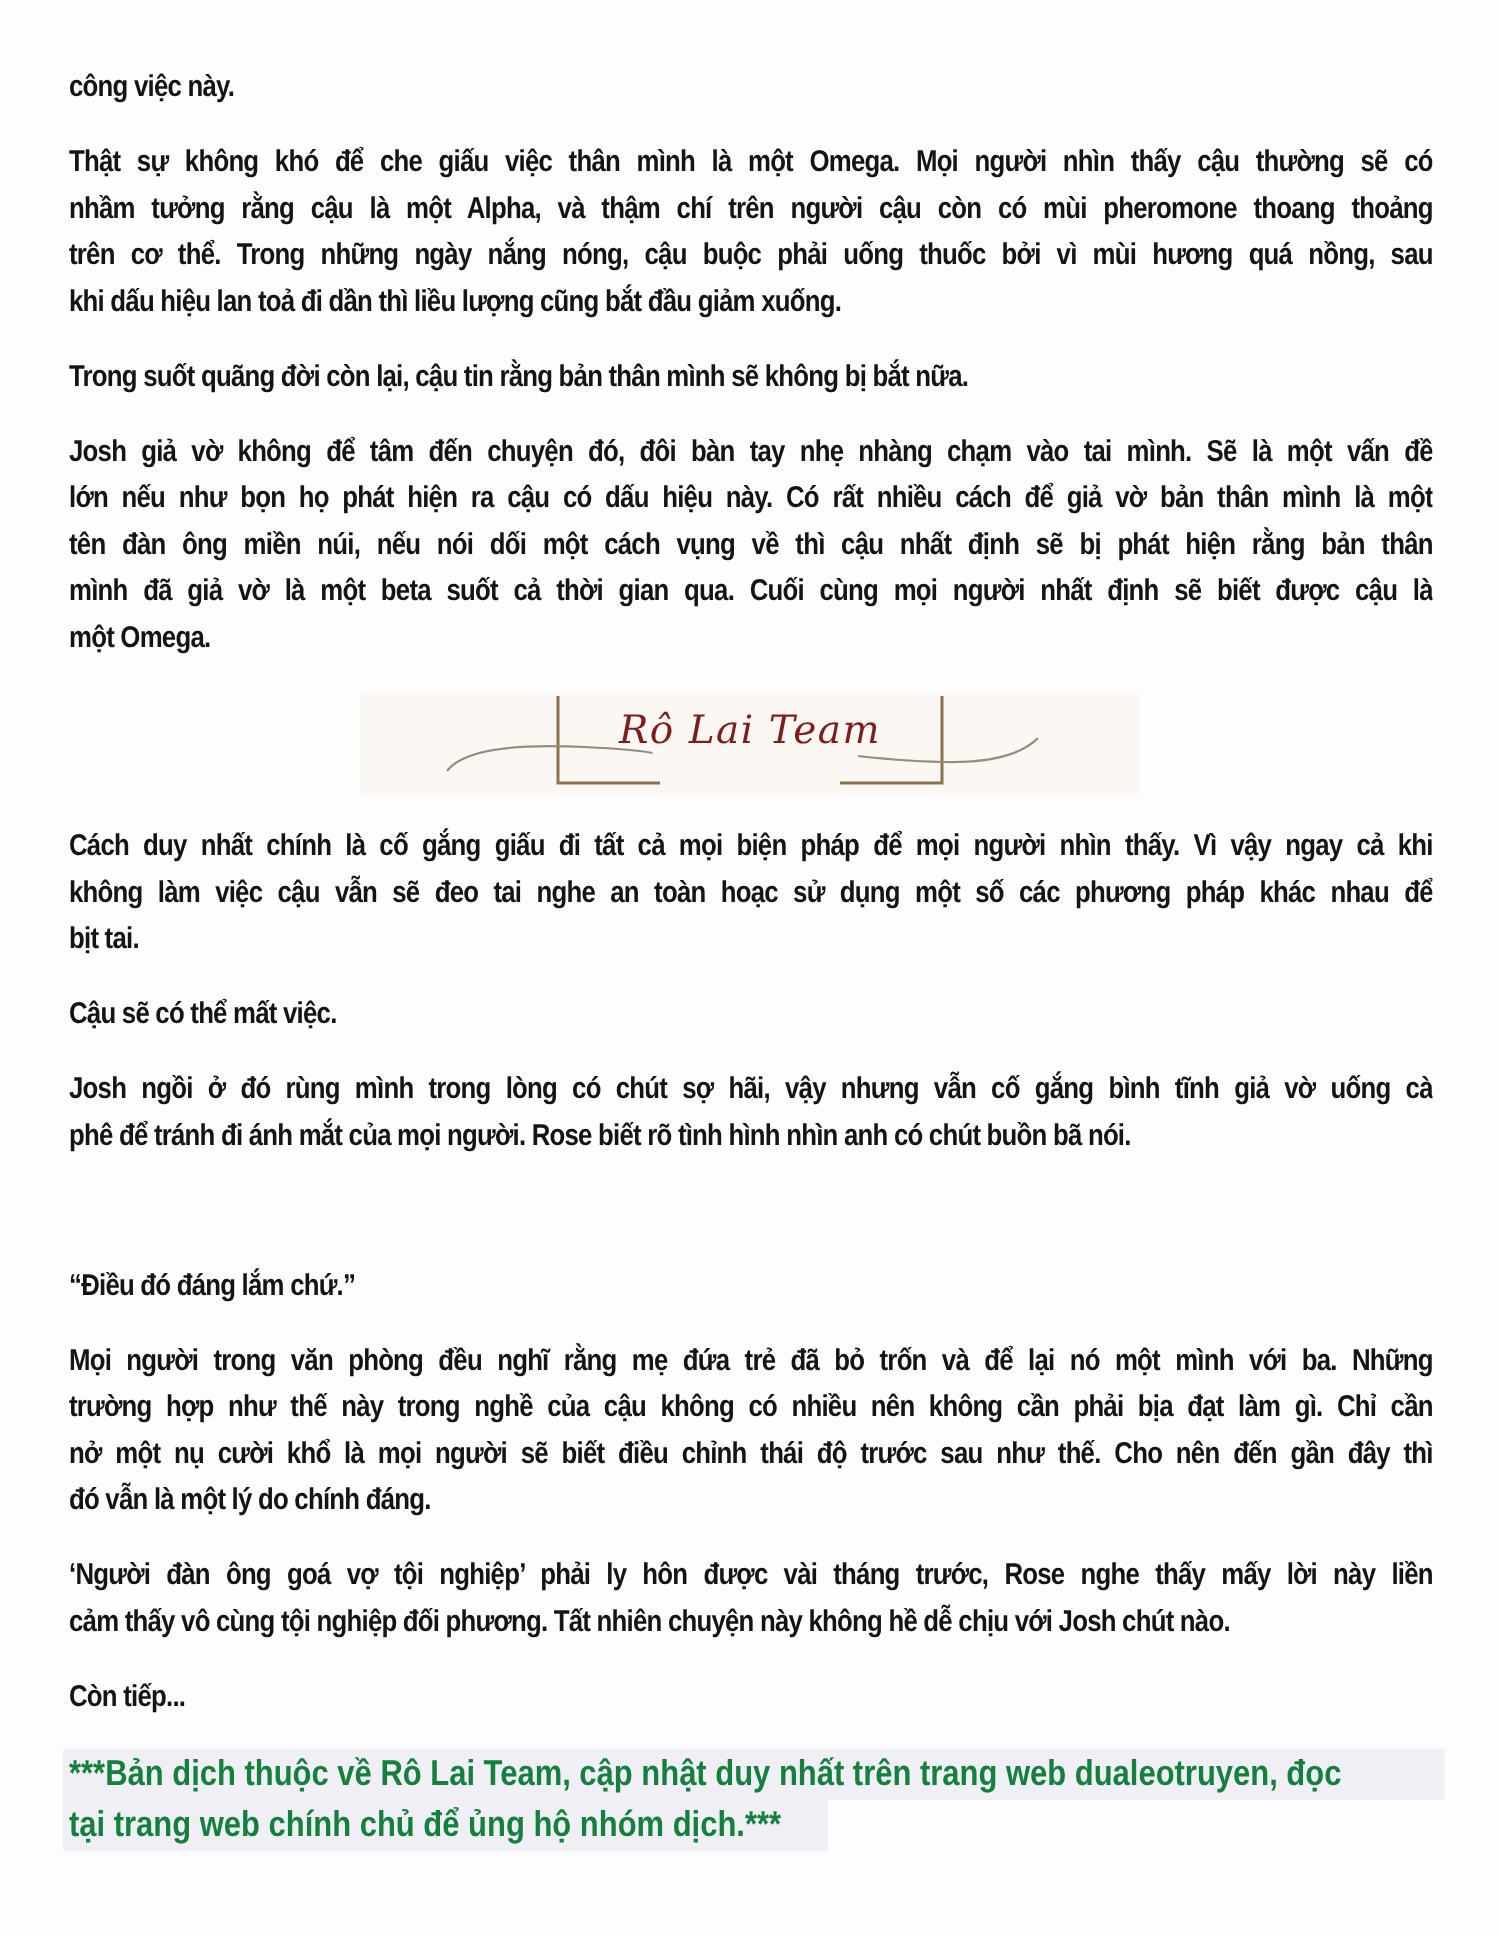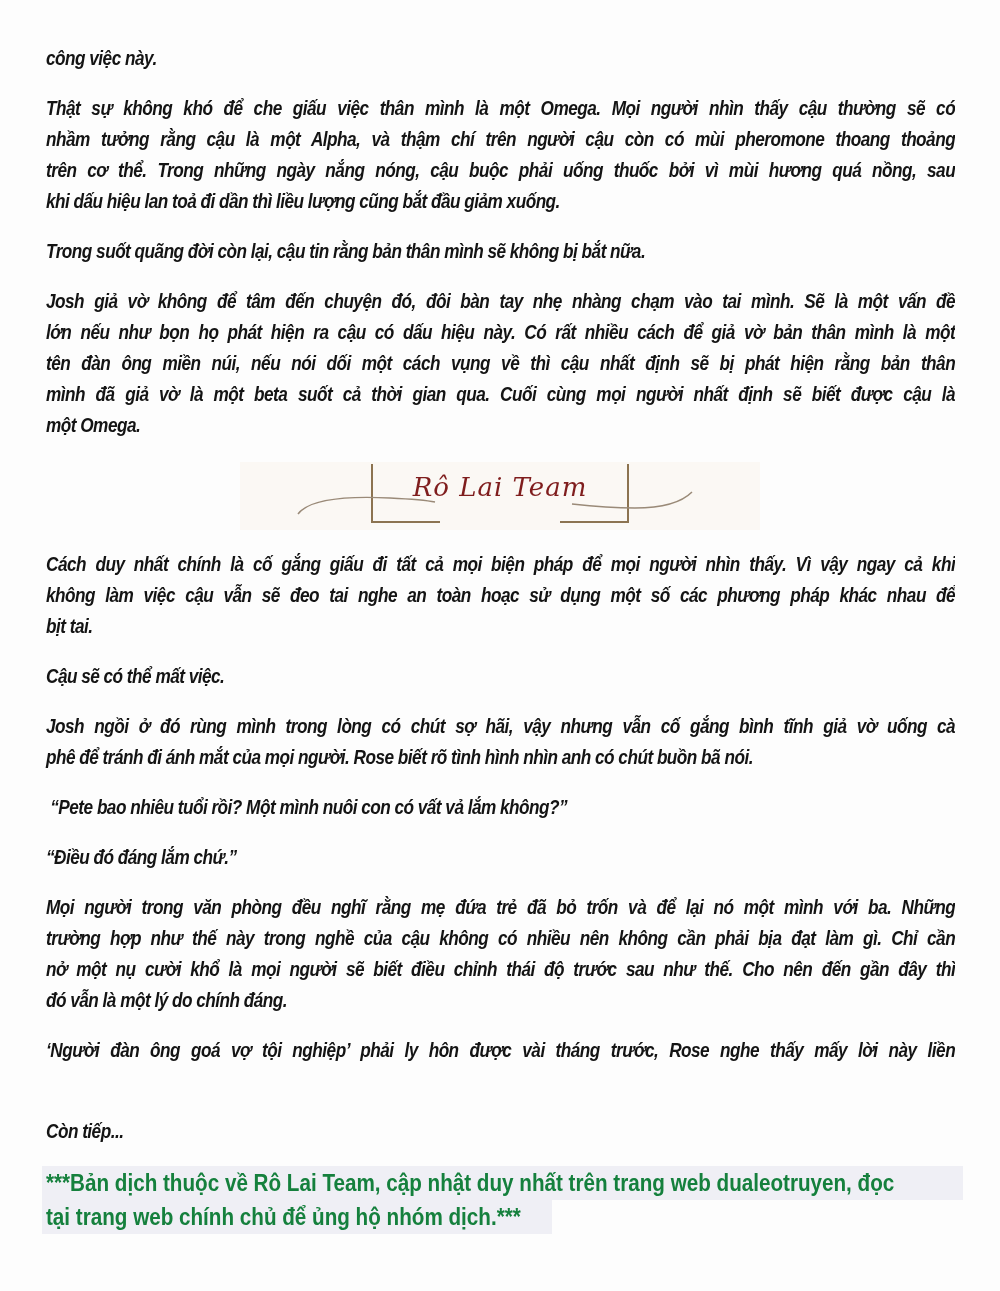--- a/index.html
+++ b/index.html
@@ -12,21 +12,20 @@
   }
   .page { position: absolute; left: 0; top: 0; width: 1000px; height: 1291px; }
   .para { position: absolute; left: 46px; width: 909px; }
   .line {
     display: block;
     height: 31px; line-height: 31px;
     font-size: 20px; font-weight: bold;
     white-space: nowrap;
     transform-origin: left center;
     letter-spacing: -0.6px;
-    font-style: italic;
   }
   .just { text-align: justify; text-align-last: justify; white-space: normal; overflow: hidden; }
   .cond { display: inline-block; transform: scaleX(0.86); transform-origin: left center; white-space: nowrap; }
   .just .cond { display: block; width: 116.3%; text-align: justify; text-align-last: justify; white-space: normal; }
   .banner {
     position: absolute; left: 240px; top: 462px; width: 520px; height: 68px;
     background: #fbf8f4;
   }
   .banner svg { position: absolute; left: 0; top: 0; }
   .banner-text {
@@ -116,23 +115,20 @@
     <span class="line"><span class="cond">Cậu sẽ có thể mất việc.</span></span>
   </div>
 
   <div class="para" style="top:711px">
     <span class="line just">
         <span class="cond">Josh ngồi ở đó rùng mình trong lòng có chút sợ hãi, vậy nhưng vẫn cố gắng bình tĩnh giả vờ uống cà</span>
       </span>
     <span class="line"><span class="cond">phê để tránh đi ánh mắt của mọi người. Rose biết rõ tình hình nhìn anh có chút buồn bã nói.</span></span>
   </div>
 
-  <div class="para" style="top:792px">
-    <span class="line"><span class="cond" style="white-space:pre"> “Pete bao nhiêu tuổi rồi? Một mình nuôi con có vất vả lắm không?”</span></span>
-  </div>
 
   <div class="para" style="top:842px">
     <span class="line"><span class="cond">“Điều đó đáng lắm chứ.”</span></span>
   </div>
 
   <div class="para" style="top:892px">
     <span class="line just">
         <span class="cond">Mọi người trong văn phòng đều nghĩ rằng mẹ đứa trẻ đã bỏ trốn và để lại nó một mình với ba. Những</span>
       </span>
     <span class="line just">
@@ -141,20 +137,21 @@
     <span class="line just">
         <span class="cond">nở một nụ cười khổ là mọi người sẽ biết điều chỉnh thái độ trước sau như thế. Cho nên đến gần đây thì</span>
       </span>
     <span class="line"><span class="cond">đó vẫn là một lý do chính đáng.</span></span>
   </div>
 
   <div class="para" style="top:1035px">
     <span class="line just">
         <span class="cond"> ‘Người đàn ông goá vợ tội nghiệp’ phải ly hôn được vài tháng trước, Rose nghe thấy mấy lời này liền</span>
       </span>
+    <span class="line"><span class="cond">cảm thấy vô cùng tội nghiệp đối phương. Tất nhiên chuyện này không hề dễ chịu với Josh chút nào.</span></span>
   </div>
 
   <div class="para" style="top:1116px">
     <span class="line"><span class="cond">Còn tiếp...</span></span>
   </div>
 
   <div class="footer">
     <span class="fline" style="width:913px"><span class="cond">***Bản dịch thuộc về Rô Lai Team, cập nhật duy nhất trên trang web dualeotruyen, đọc</span></span>
     <span class="fline" style="width:502px"><span class="cond">tại trang web chính chủ để ủng hộ nhóm dịch.***</span></span>
   </div>

